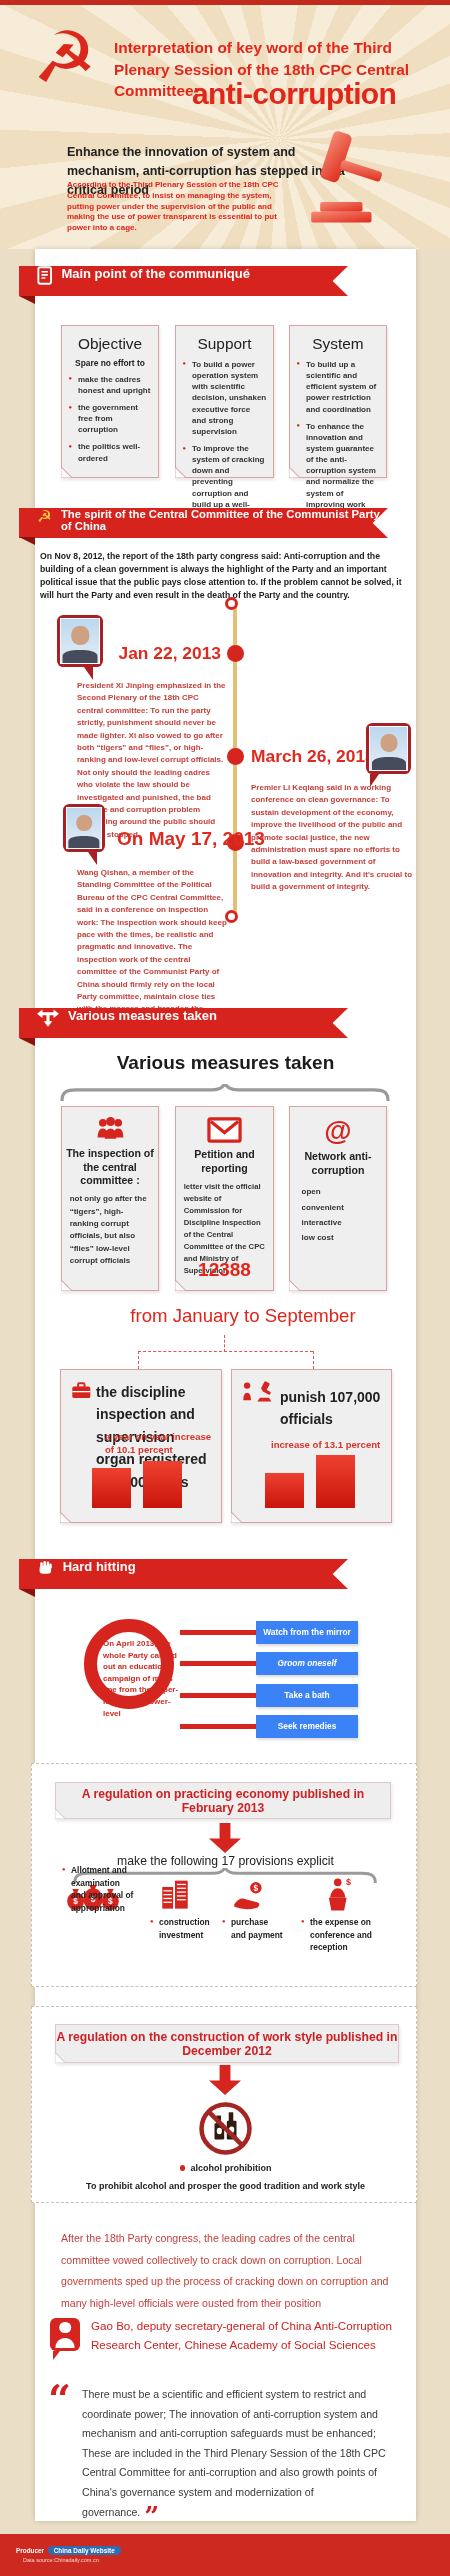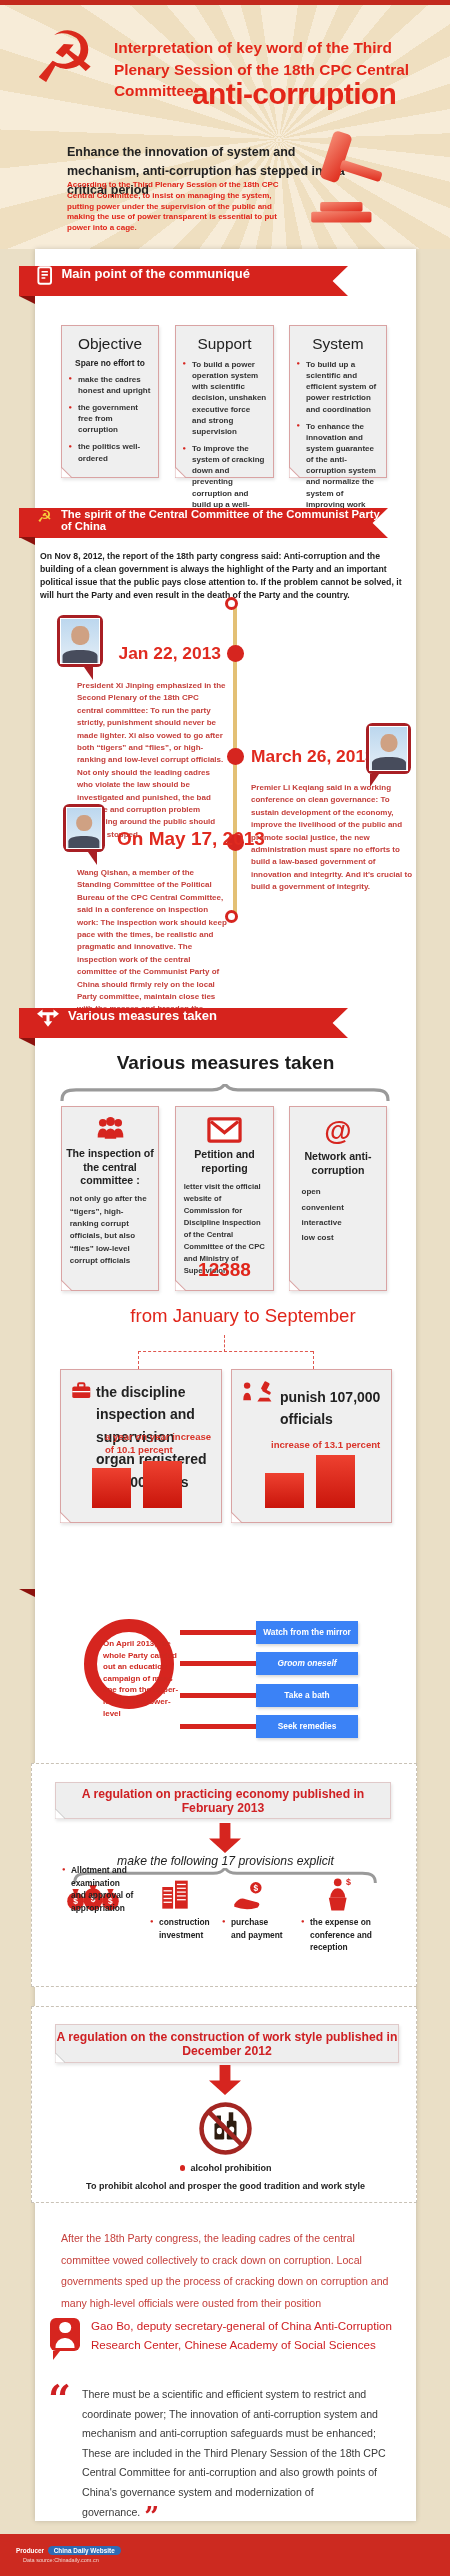--- a/index.html
+++ b/index.html
@@ -338,37 +338,47 @@
     </g>
     <path d="M24 32 h22 l-4-6 h-14 z"></path>
   </svg>
   <div class="stat-text" style="left:280px;top:1386px;width:106px;">punish 107,000 officials</div>
   <div class="stat-note" style="left:271px;top:1439px;width:119px;">increase of 13.1 percent</div>
   <div class="bars" style="left:265px;top:1450px;width:90px;height:58px;">
     <div class="bar" style="height: 35px;"></div>
     <div class="bar" style="height: 53px;"></div>
   </div>
 
+  <div class="ribbon" style="left:19px;top:1559px;width:329px;">
+    <svg width="16.7" height="16.7" viewBox="0 0 24 26" fill="#fff">
+      <rect x="3" y="10" width="18" height="13" rx="5"></rect>
+      <rect x="4" y="5" width="4" height="8" rx="2"></rect>
+      <rect x="9" y="3" width="4" height="10" rx="2"></rect>
+      <rect x="14" y="4" width="4" height="9" rx="2"></rect>
+      <rect x="18" y="7" width="4" height="8" rx="2"></rect>
+    </svg>
+    <span class="lbl">Hard hitting</span>
+  </div>
   <div class="fold" style="left:19px;top:1589px;"></div>
 
   <div class="hh-line" style="left:180px;top:1630px;width:76px;"></div>
   <div class="hh-line" style="left:180px;top:1661px;width:76px;"></div>
   <div class="hh-line" style="left:180px;top:1693px;width:76px;"></div>
   <div class="hh-line" style="left:180px;top:1724px;width:76px;"></div>
   <div class="hh-ring"></div>
   <div class="hh-text">On April 2013, the whole Party carried out an education campaign of mass line from the upper-level to the lower-level</div>
   <div class="hh-btn" style="top:1621px;">Watch from the mirror</div>
   <div class="hh-btn" style="top:1652px;font-style:italic;">Groom oneself</div>
   <div class="hh-btn" style="top:1684px;">Take a bath</div>
   <div class="hh-btn" style="top:1715px;">Seek remedies</div>
 
   <div class="dashed-box" style="top:1763px;height:224px;"></div>
   <div class="gray-bar" style="left:55px;top:1782px;width:336px;height:37px;">A regulation on practicing economy published in February 2013</div>
   <div class="blk-arrow" style="left:209px;top:1823px;"></div>
-  <div class="prov-title" style="top:1854px;font-style:italic;">make the following 17 provisions explicit</div>
+  <div class="prov-title" style="top:1854px;">make the following 17 provisions explicit</div>
   <svg style="position:absolute;left:58px;top:1868px;" width="334" height="15.4" viewBox="0 0 520 26">
     <path d="M6 26 C6 12 14 9 28 9 L240 9 C252 9 256 5 260 0 C264 5 268 9 280 9 L492 9 C506 9 514 12 514 26" fill="none" stroke="#9a9a9a" stroke-width="5" stroke-linecap="round"></path>
   </svg>
 
   <svg style="position:absolute;left:64px;top:1881px;" width="58" height="30" viewBox="0 0 90 46">
     <g fill="#d6251f">
       <path d="M13 12 h10 l-3 7 h-4 z"></path>
         <ellipse cx="18" cy="31" rx="13" ry="14"></ellipse>
       <path d="M39 6 h12 l-4 8 h-4 z"></path>
         <ellipse cx="45" cy="28" rx="15" ry="17"></ellipse>

